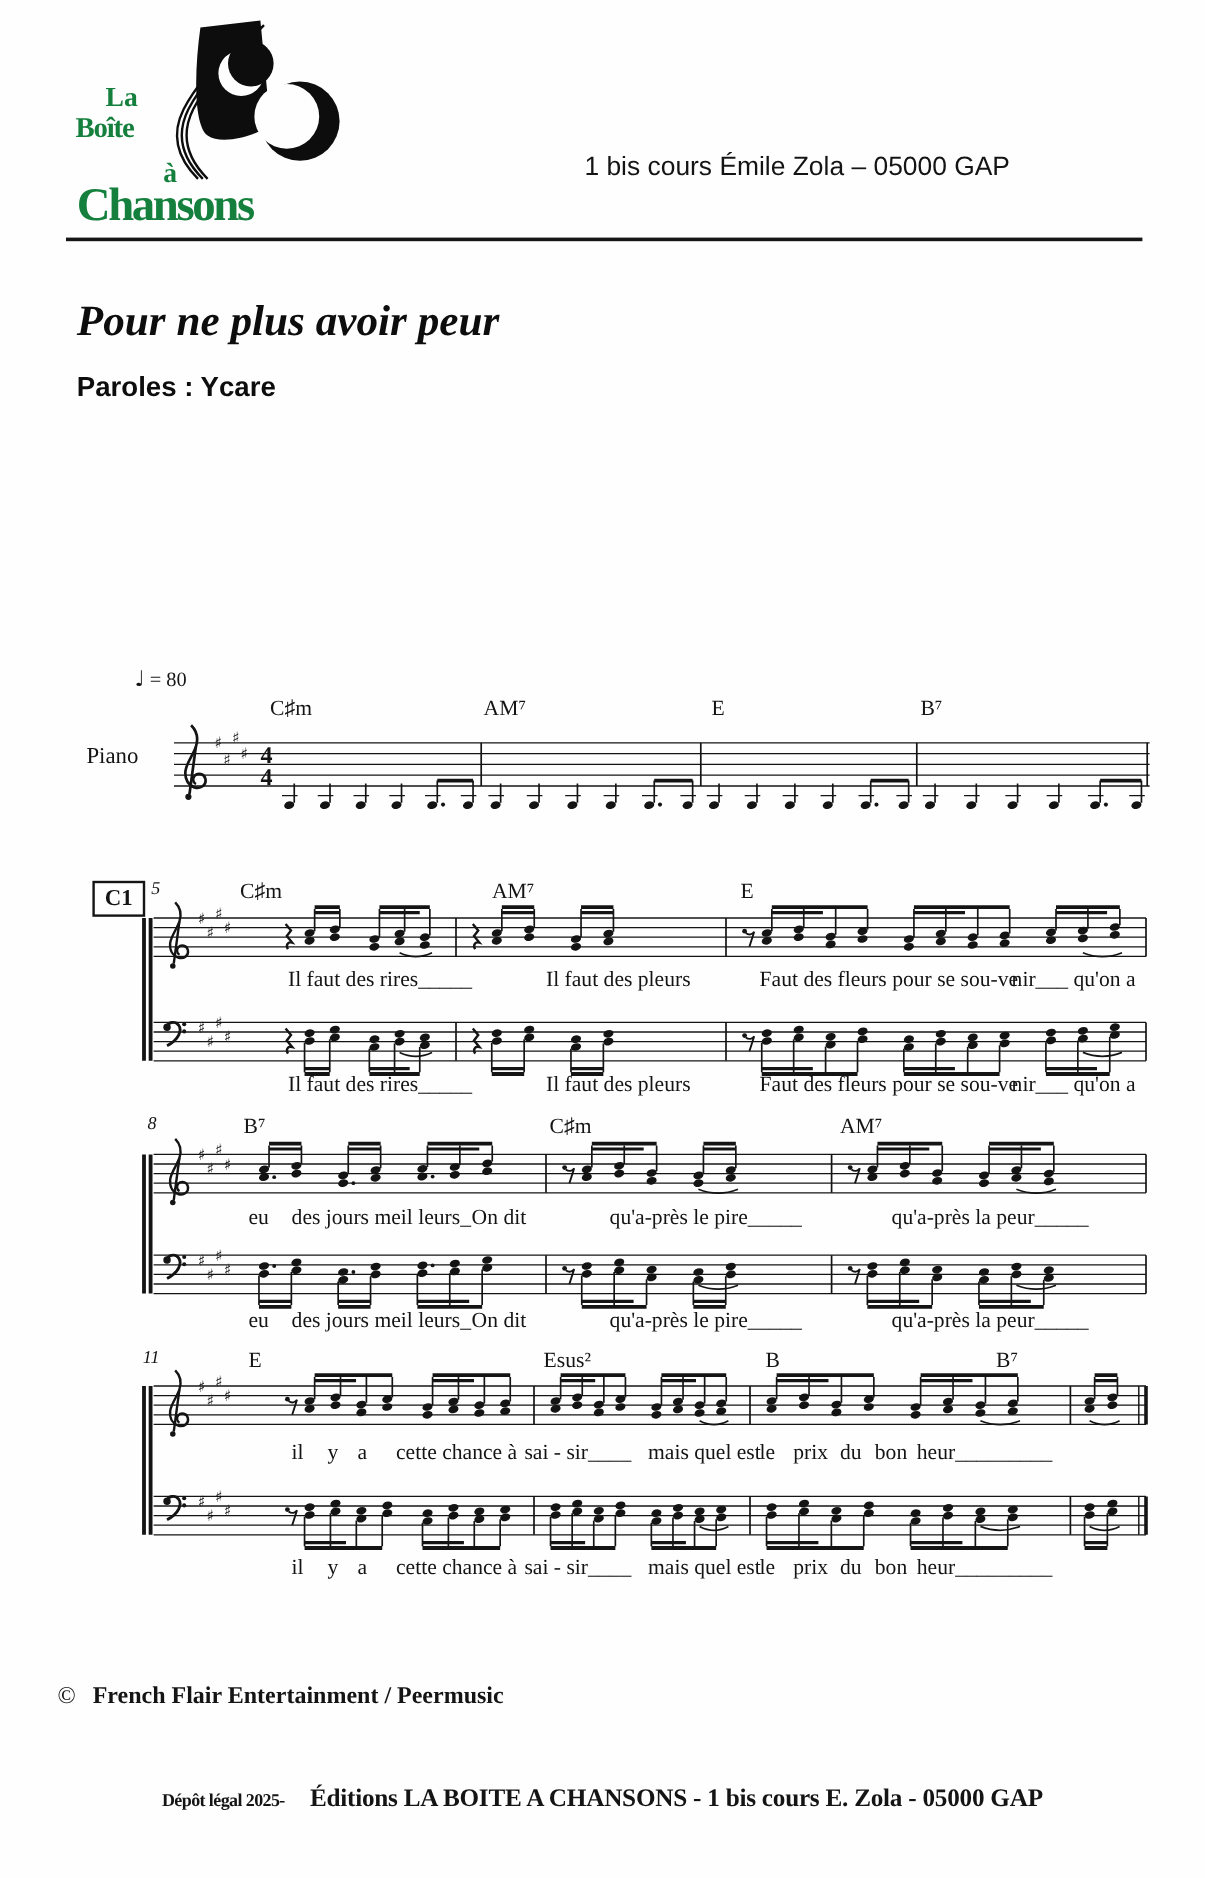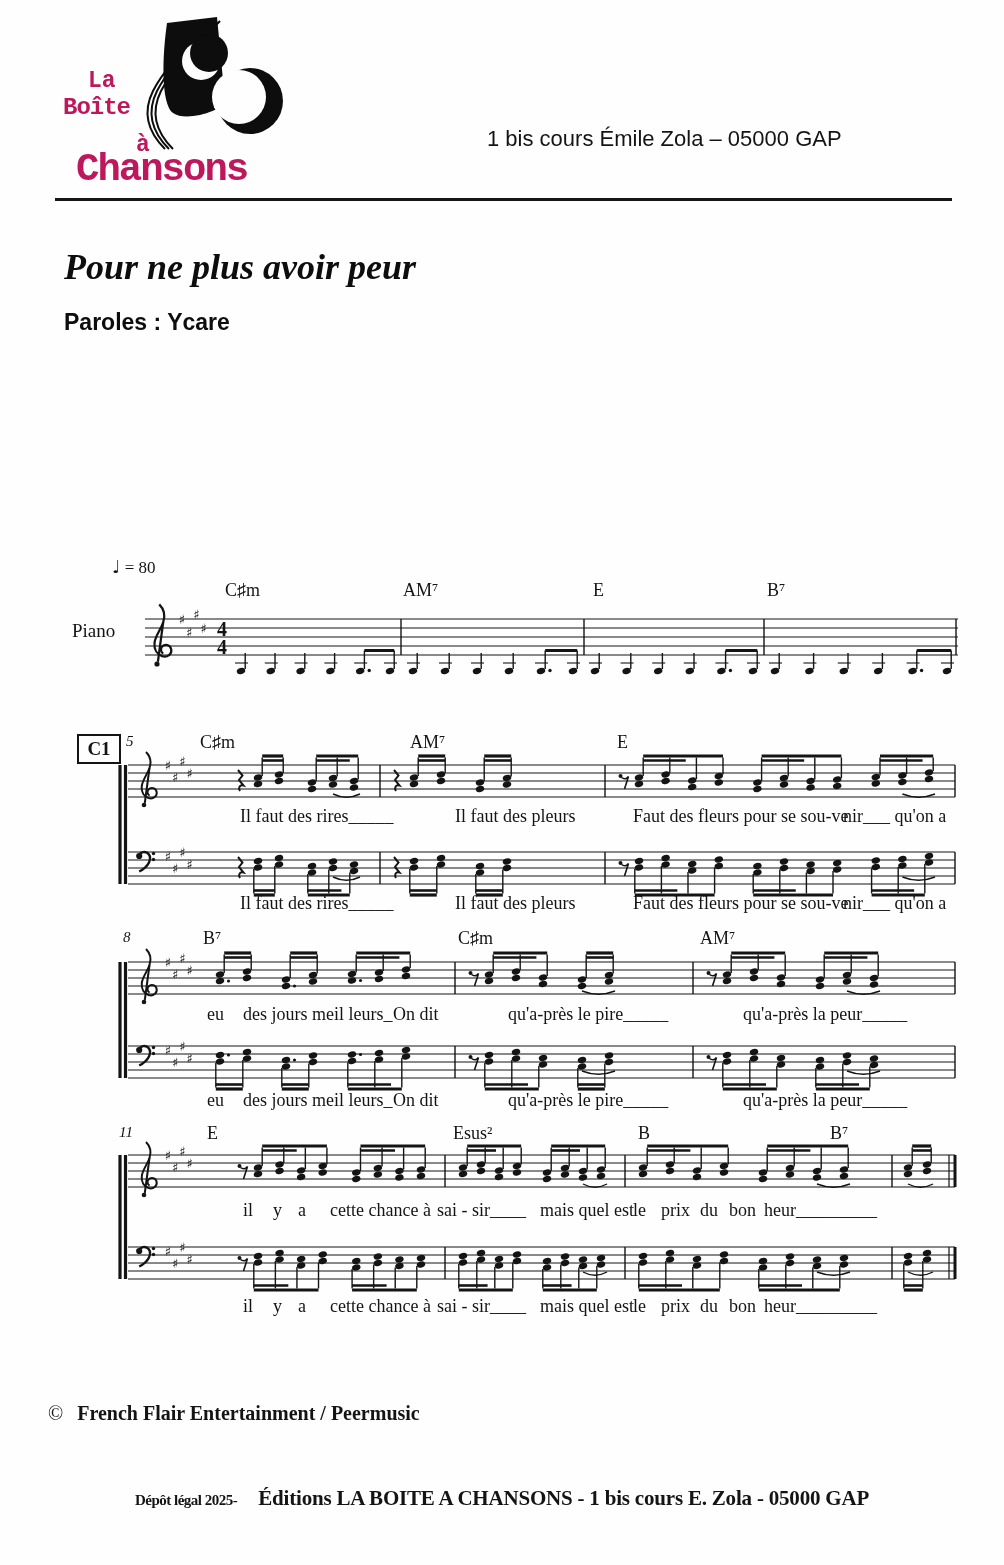--- a/index.html
+++ b/index.html
@@ -1,24 +1,24 @@
 <!DOCTYPE html>
 <html><head>
 <meta charset="utf-8">
 <style>
   html,body{margin:0;padding:0;background:#ffffff;}
   #page{position:relative;width:1004px;height:1565px;background:#fefefe;overflow:hidden;
         font-family:"Liberation Serif","DejaVu Serif",serif;color:#141414;}
   
   #logo-block{position:absolute;left:58px;top:10px;width:260px;height:185px;}
-  .logo-word{position:absolute;font-family:Liberation Mono, monospace;font-weight:700;color:#be185d;white-space:nowrap;}
+  .logo-word{position:absolute;font-family:Liberation Serif, serif;font-weight:700;color:#15803d;white-space:nowrap;}
   #logo-la{left:30px;top:58px;font-size:23px;}
   #logo-boite{left:5px;top:84px;font-size:24px;letter-spacing:-1px;}
   #logo-a{left:78px;top:122px;font-size:23px;}
-  #logo-chansons{left:18px;top:138px;font-size:39px;letter-spacing:-2px;}
+  #logo-chansons{left:6px;top:138px;font-size:39px;letter-spacing:-2px;}
   #logo-mark{position:absolute;left:57px;top:3px;}
   #address{position:absolute;left:487px;top:126px;font-family:"Liberation Sans","DejaVu Sans",sans-serif;
            font-size:22px;color:#141414;white-space:nowrap;}
   #header-rule{position:absolute;left:55px;top:198px;width:897px;height:3px;background:#161616;}
   
   #title{position:absolute;left:64px;top:246px;font-style:italic;font-weight:700;font-size:36px;
          letter-spacing:0px;white-space:nowrap;color:#0d0d0d;}
   .credit{position:absolute;left:64px;font-family:"Liberation Sans","DejaVu Sans",sans-serif;
           font-weight:700;font-size:23px;color:#0d0d0d;white-space:nowrap;}
   #credit-paroles{top:309px;}

